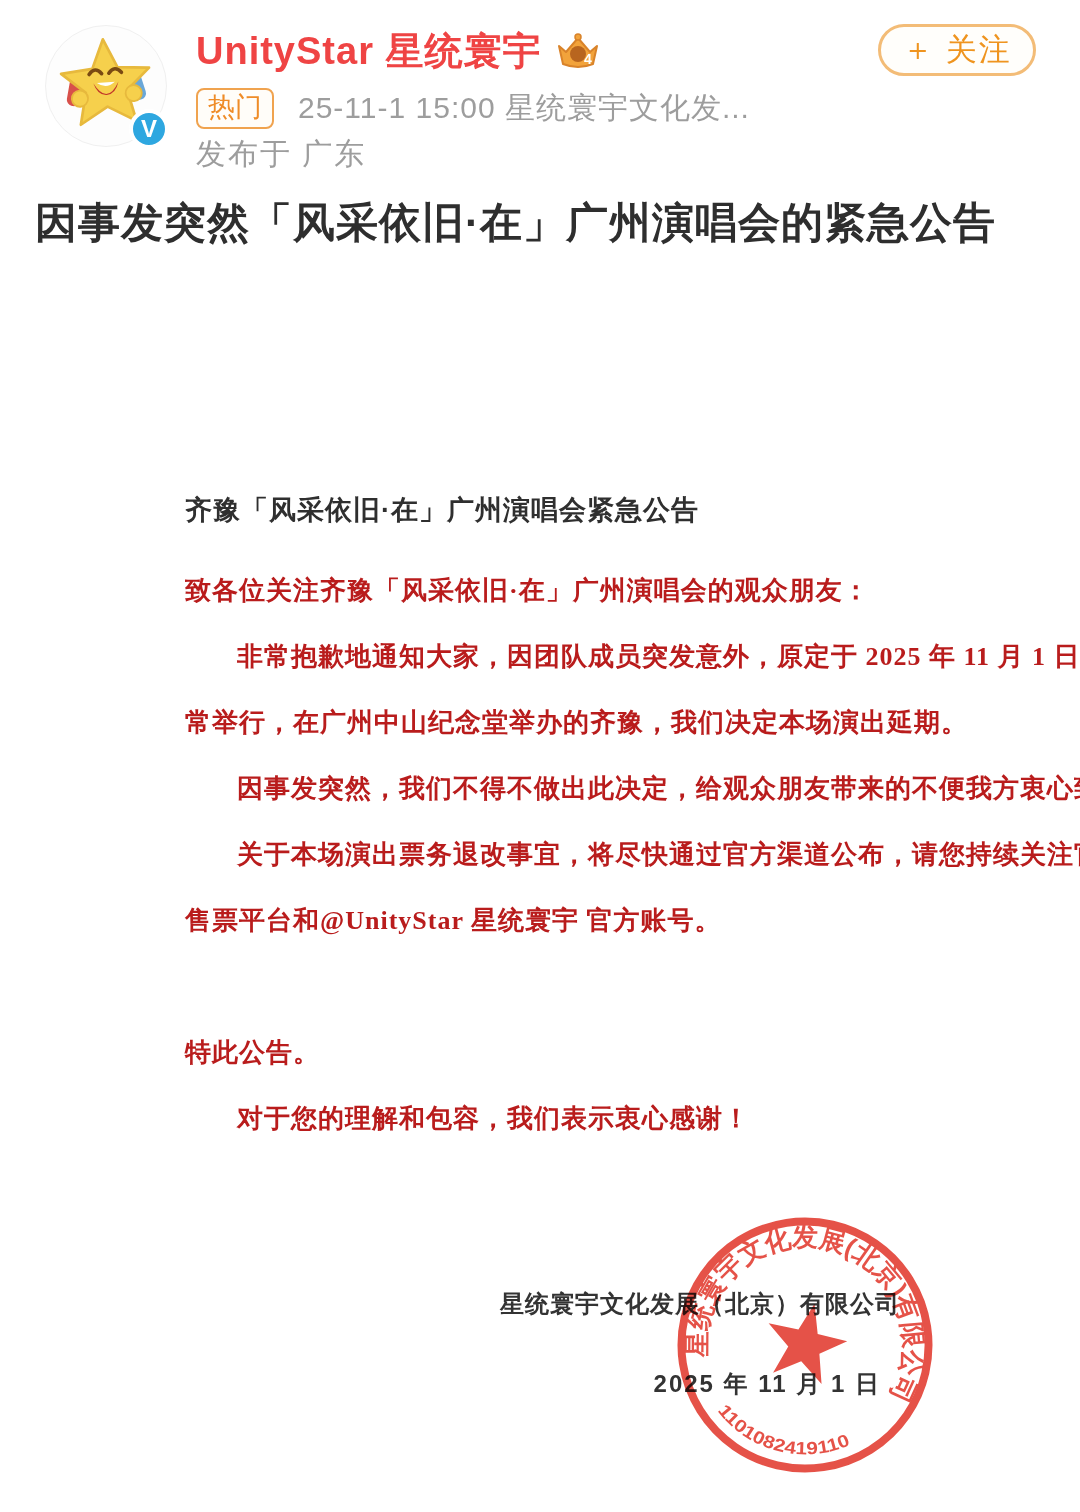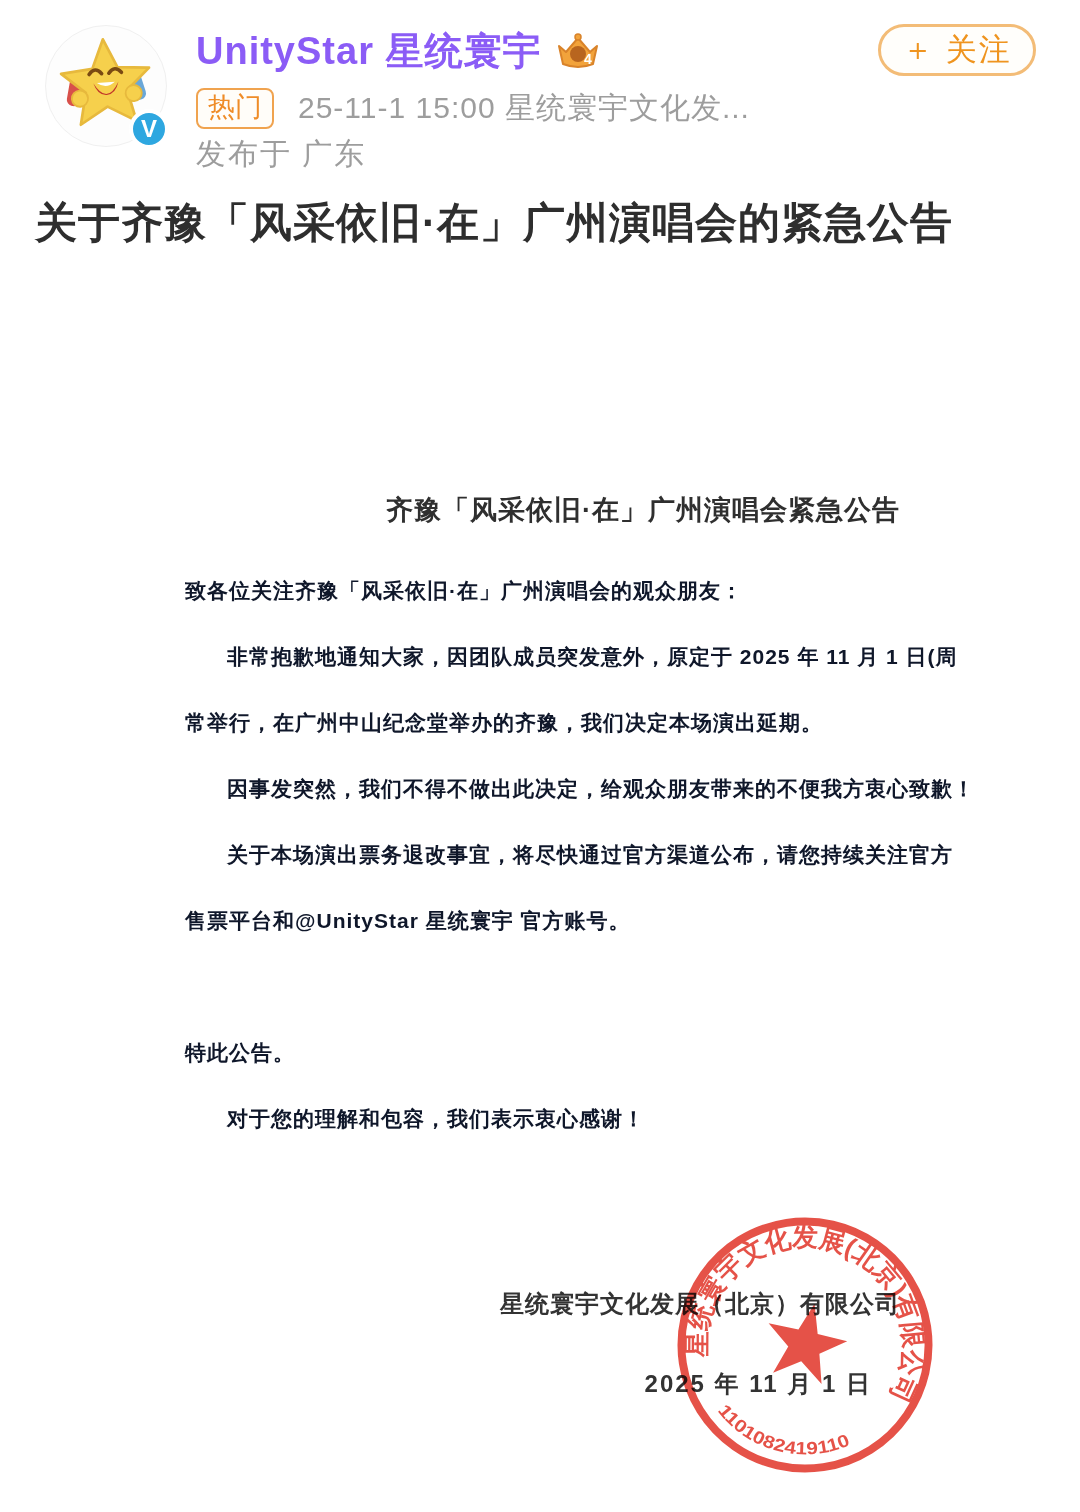--- a/index.html
+++ b/index.html
@@ -22,21 +22,21 @@
   }
   .verified-badge{
     position:absolute;right:-2px;bottom:-2px;
     width:40px;height:40px;border-radius:50%;
     background:#2ea7e0;border:4px solid #ffffff;
     color:#ffffff;font-weight:bold;font-size:24px;
     display:flex;align-items:center;justify-content:center;
     box-sizing:border-box;
   }
   .username-row{position:absolute;left:196px;top:26px;display:flex;align-items:center;gap:14px;}
-  .username{color:#8b5cf6;font-size:38px;font-weight:600;letter-spacing:1px;}
+  .username{color:#ef4444;font-size:38px;font-weight:600;letter-spacing:1px;}
   .meta-row{position:absolute;left:196px;top:88px;display:flex;align-items:center;gap:24px;}
   .hot-badge{
     border:2px solid #f0a34f;color:#ef8c28;border-radius:8px;
     font-size:27px;padding:1px 10px 3px;line-height:1.2;background:#fffdf9;
   }
   .meta-text{color:#9d9d9d;font-size:30px;letter-spacing:1px;white-space:nowrap;}
   .location-row{position:absolute;left:196px;top:134px;color:#9d9d9d;font-size:30px;letter-spacing:2px;}
   .follow-btn{
     position:absolute;right:44px;top:24px;
     width:158px;height:52px;border-radius:34px;
@@ -49,34 +49,34 @@
   
   .post-title{
     position:absolute;left:35px;top:196px;width:1010px;
     color:#2e2e2e;font-size:42px;font-weight:700;letter-spacing:1px;
     line-height:1.3;
   }
 
   
   .doc{position:absolute;left:185px;top:492px;width:715px;color:#3a3a3a;}
   .doc-heading{
-    text-align:right;font-size:27px;font-weight:800;letter-spacing:1px;
+    text-align:left;font-size:27px;font-weight:800;letter-spacing:1px;
     color:#2f2f2f;margin-bottom:30px;
   }
   .doc-line{
-    font-size:21px;font-weight:600;letter-spacing:1px;
-    height:66px;line-height:66px;white-space:nowrap;color:#0f172a;
+    font-size:26px;font-weight:600;letter-spacing:1px;
+    height:66px;line-height:66px;white-space:nowrap;color:#b91c1c;font-family:Liberation Serif, serif;
   }
   .doc-line.indent{text-indent:2em;}
   .doc-line.gap{margin-top:66px;}
 
   
   .signature{position:absolute;right:180px;top:1288px;z-index:2;text-align:right;margin-left:43px;}
   .company{font-size:24px;font-weight:700;letter-spacing:1px;color:#333;}
-  .doc-date{font-size:24px;font-weight:700;letter-spacing:2px;color:#333;margin-top:48px;padding-right:28px;}
+  .doc-date{font-size:24px;font-weight:700;letter-spacing:2px;color:#333;margin-top:48px;padding-right:19px;}
 
   
   .seal{
     position:absolute;left:655px;top:1195px;width:300px;height:300px;
     transform:rotate(13deg);opacity:0.88;mix-blend-mode:multiply;z-index:3;
   }
 </style>
 </head>
 <body>
 
@@ -120,21 +120,21 @@
 
   <div class="meta-row">
     <span class="hot-badge">热门</span>
     <span class="meta-text">25-11-1 15:00  星统寰宇文化发...</span>
   </div>
 
   <div class="location-row">发布于 广东</div>
 
   <button class="follow-btn">＋ 关注</button>
 
-  <div class="post-title">关于齐豫「风采依旧·在」广州演唱会的紧急公告</div>
+  <div class="post-title">因事发突然「风采依旧·在」广州演唱会的紧急公告</div>
 
   <div class="doc">
     <div class="doc-heading">齐豫「风采依旧·在」广州演唱会紧急公告</div>
     <div id="doc-body">
         <div class="doc-line">致各位关注齐豫「风采依旧·在」广州演唱会的观众朋友：</div>
         <div class="doc-line indent">非常抱歉地通知大家，因团队成员突发意外，原定于 2025 年 11 月 1 日(周</div>
         <div class="doc-line">常举行，在广州中山纪念堂举办的齐豫，我们决定本场演出延期。</div>
         <div class="doc-line indent">因事发突然，我们不得不做出此决定，给观众朋友带来的不便我方衷心致歉！</div>
         <div class="doc-line indent">关于本场演出票务退改事宜，将尽快通过官方渠道公布，请您持续关注官方</div>
         <div class="doc-line">售票平台和@UnityStar 星统寰宇 官方账号。</div>

